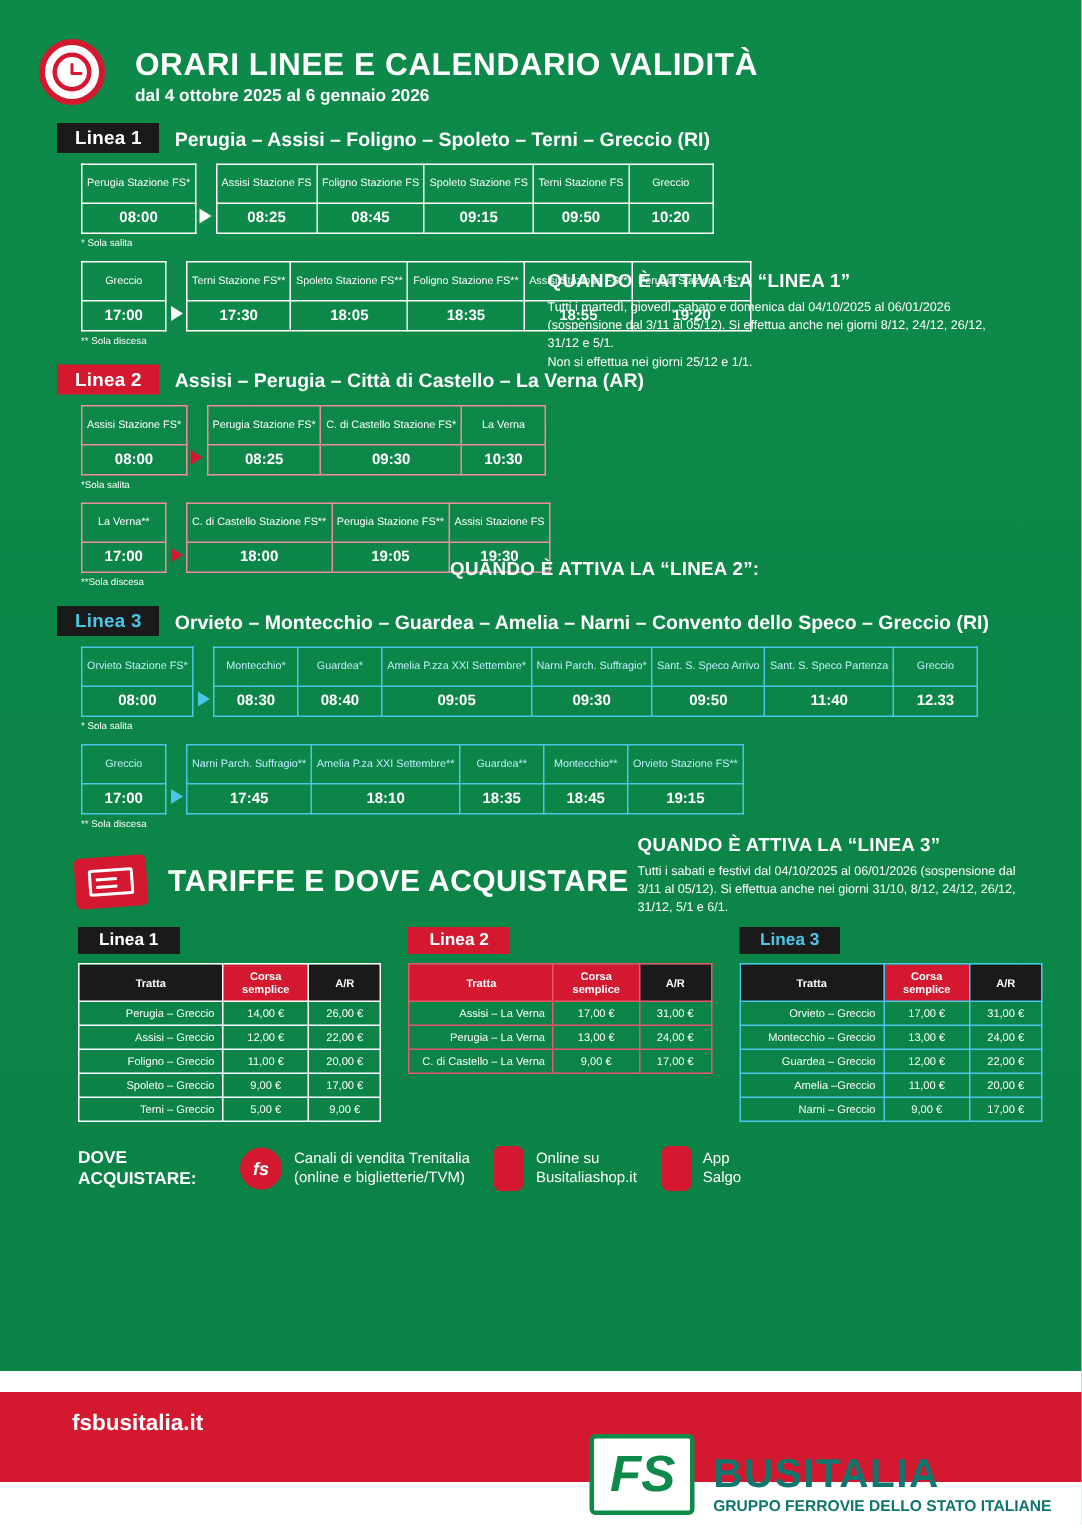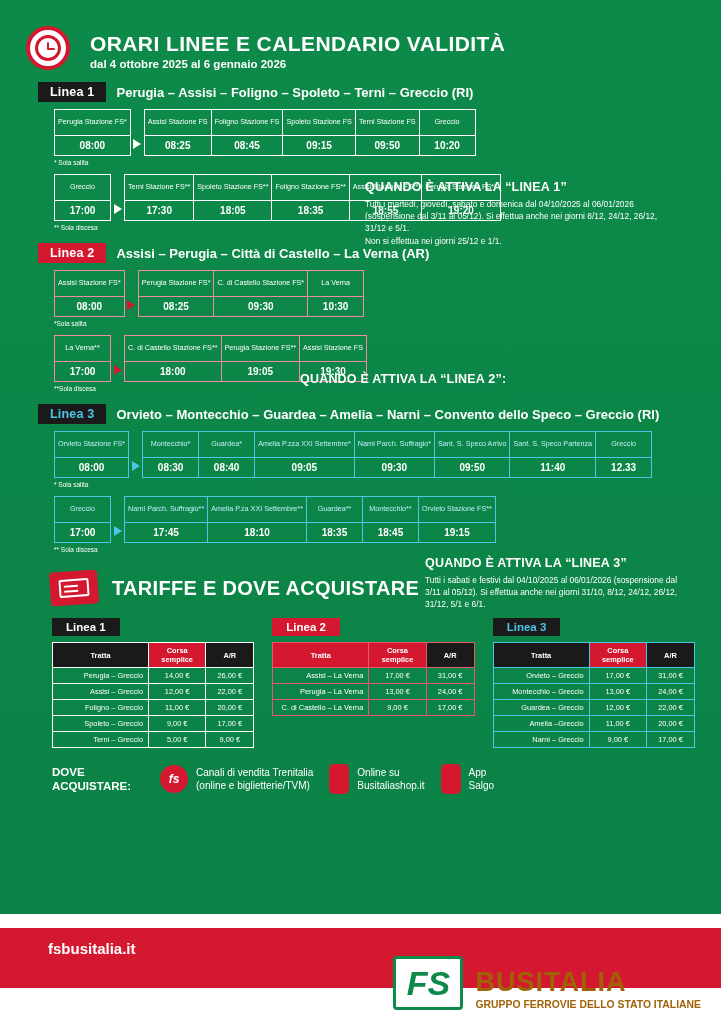--- a/index.html
+++ b/index.html
@@ -145,21 +145,21 @@
   }
   .brand {
     position:absolute; right:20px; bottom:14px; display:flex; align-items:flex-end; gap:12px;
   }
   .fs-logo {
     width:70px; height:54px; background:#ffffff; border-radius:4px;
     display:flex; align-items:center; justify-content:center;
     font-size:34px; font-weight:bold; font-style:italic; color:#0d8a49;
     border:3px solid #0d8a49;
   }
-  .brand-text { color:#a16207; }
+  .brand-text { color:#0f766e; }
   .brand-text .b1 { font-size:27px; font-weight:bold; letter-spacing:1px; line-height:1; }
   .brand-text .b2 { font-size:10.4px; font-weight:bold; margin-top:3px;text-align:right; }
 </style>
 </head>
 <body>
 
 <div class="page">
   <div class="sheet">
 
     <div class="header">

